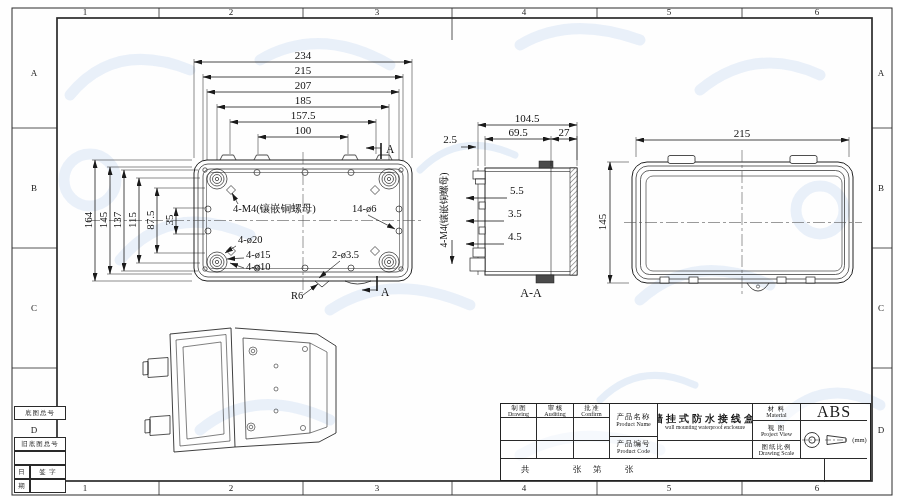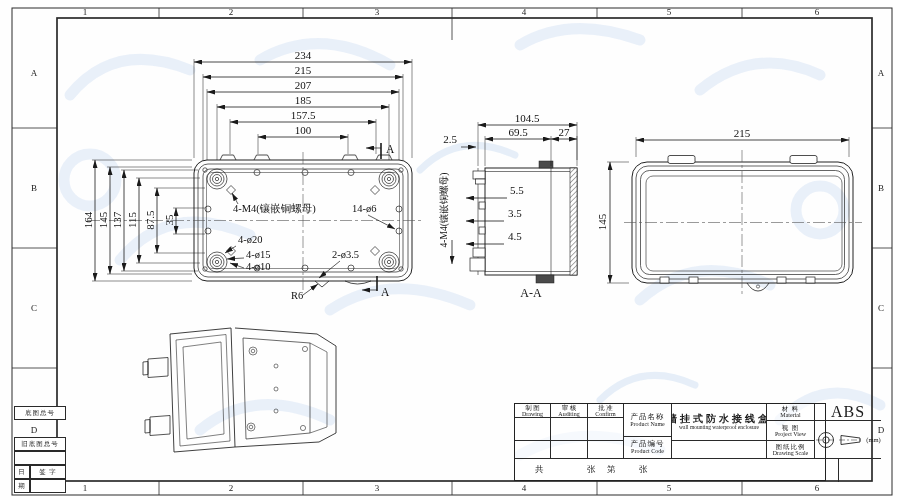--- a/index.html
+++ b/index.html
@@ -2,21 +2,21 @@
 <html><head>
 <meta charset="utf-8">
 <style>
   html,body{margin:0;padding:0;background:#ffffff;}
   .sheet{position:relative;width:900px;height:500px;background:#fefefe;overflow:hidden;
          font-family:"Liberation Serif", "DejaVu Serif", serif;color:#1a1a1a;}
   .art{position:absolute;left:0;top:0;}
   .grid-num{position:absolute;font-size:9px;color:#222;transform:translateX(-50%);}
   .grid-letter{position:absolute;font-size:9px;color:#222;transform:translate(-50%,-50%);}
   
-  .titleblock{position:absolute;left:514px;top:403px;width:312px;height:78px;
+  .titleblock{position:absolute;left:500px;top:403px;width:371px;height:78px;
               border:1.2px solid #222;box-sizing:border-box;background:rgba(255,255,255,.6);}
   .tb-cell{position:absolute;border-right:1px solid #2a2a2a;border-bottom:1px solid #2a2a2a;
            box-sizing:border-box;display:flex;flex-direction:column;align-items:center;
            justify-content:center;text-align:center;line-height:1.1;overflow:hidden;}
   .tb-zh{font-size:7.5px;letter-spacing:1px;white-space:nowrap;}
   .tb-en{font-size:6px;white-space:nowrap;}
   .tb-name-zh{font-size:10px;letter-spacing:3px;font-weight:bold;white-space:nowrap;}
   .tb-name-en{font-size:5.5px;white-space:nowrap;}
   .tb-abs{font-size:16px;letter-spacing:1px;}
   .no-r{border-right:none;}

